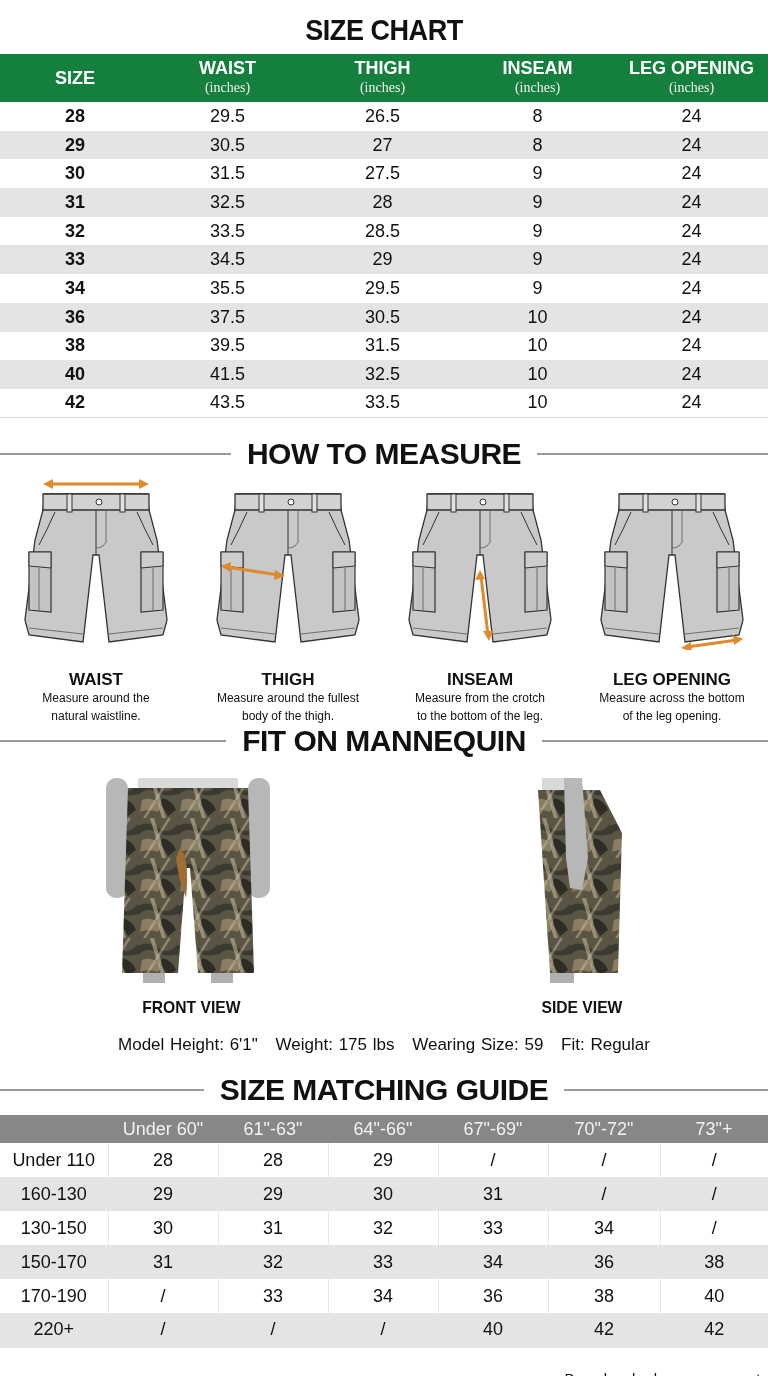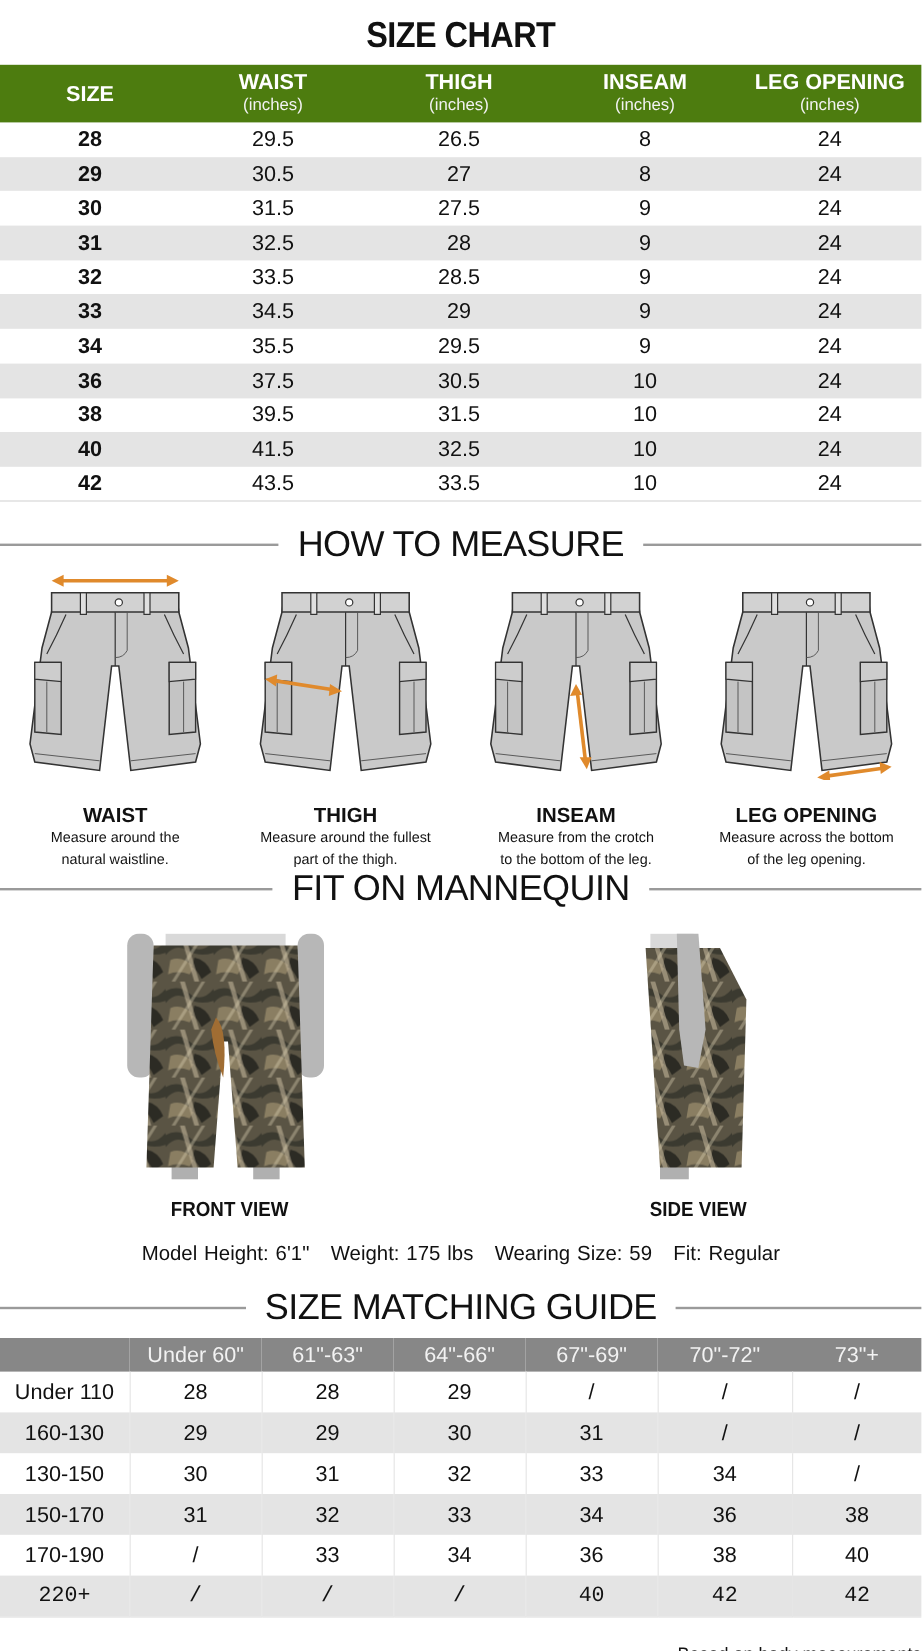--- a/index.html
+++ b/index.html
@@ -2,49 +2,49 @@
 <html><head>
 <meta charset="utf-8">
 <style>
   * { box-sizing: border-box; margin: 0; padding: 0; }
   body { width: 768px; height: 1376px; background: #ffffff; font-family: "Liberation Sans", sans-serif; color: #111; overflow: hidden; position: relative; }
   .title { text-align: center; font-weight: bold; font-size: 30px; letter-spacing: -0.5px; transform: scaleX(0.9); }
   .h1 { position: absolute; top: 10px; left: 0; width: 768px; height: 40px; line-height: 40px; }
 
   table { border-collapse: collapse; width: 768px; }
   .size-table { position: absolute; top: 54px; left: 0; }
-  .size-table th { background: #4d7c0f; color: #fff; font-weight: bold; font-size: 18px; height: 48px; vertical-align: middle; line-height: 19px; }
-  .size-table th .unit { display: block; font-weight: normal; font-size: 14px; color: #f2f2f2; }
+  .size-table th { background: #15803d; color: #fff; font-weight: bold; font-size: 18px; height: 48px; vertical-align: middle; line-height: 19px; }
+  .size-table th .unit { display: block; font-weight: normal; font-size: 14px; color: #f2f2f2; font-family: Liberation Serif, serif; }
   .size-table td { height: 28.7px; font-size: 18px; text-align: center; vertical-align: middle; }
   .size-table tr:nth-child(even) td { background: #e4e4e4; }
   .size-table td.sz { font-weight: bold; }
   .size-table tbody tr:last-child td { border-bottom: 1px solid #d8d8d8; }
 
   .section-head { position: absolute; left: 0; width: 768px; height: 40px; display: flex; align-items: center; justify-content: center; }
   .section-head .line { flex: 1; height: 2px; background: #9a9a9a; }
-  .section-head .label { padding: 0 16px; font-weight: normal; font-size: 30px; letter-spacing: -0.5px; white-space: nowrap; }
+  .section-head .label { padding: 0 16px; font-weight: bold; font-size: 30px; letter-spacing: -0.5px; white-space: nowrap; }
 
   .measure-grid { position: absolute; top: 470px; left: 0; width: 768px; display: flex; }
   .measure-item { width: 192px; text-align: center; }
   .measure-item svg { display: block; margin: 0 auto; }
   .measure-item .m-title { font-weight: bold; font-size: 17px; margin-top: 20px; line-height: 19px; }
   .measure-item .m-desc { font-size: 12px; line-height: 18px; color: #111; }
 
   .mannequin-row { position: absolute; top: 778px; left: 0; width: 768px; height: 200px; }
   .mq { position: absolute; top: 0; }
   .view-label { position: absolute; top: 998px; font-size: 17px; font-weight: bold; transform: scaleX(0.92); }
   .model-info { position: absolute; top: 1035px; left: 0; width: 768px; text-align: center; font-size: 17px; word-spacing: 1px; }
   .model-info span { margin: 0 6px; }
 
   .match-table { position: absolute; top: 1115px; left: 0; }
   .match-table th { background: #878787; color: #f2f2f2; font-weight: normal; font-size: 18px; height: 28px; text-align: center; }
   .match-table td { height: 34px; font-size: 18px; text-align: center; border-left: 1px solid #e6e6e6; }
   .match-table td:first-child { border-left: none; }
   .match-table tr:nth-child(even) td { background: #e4e4e4; }
-  .match-table tbody tr:last-child td { border-bottom: 1px solid #e0e0e0; font-family: Liberation Mono, monospace; }
+  .match-table tbody tr:last-child td { border-bottom: 1px solid #e0e0e0; }
   .footnote { position: absolute; top: 1350px; left: 0; width: 768px; text-align: right; font-size: 15px; margin-top: 20px; }
 </style>
 </head>
 <body>
 
 <div class="title h1">SIZE CHART</div>
 
 <table class="size-table">
   <thead>
     <tr>
@@ -192,21 +192,21 @@
   <path d="M132 98 L132 140" stroke="#555" stroke-width="0.8"></path>
   <path d="M8 158 L62 164" stroke="#555" stroke-width="0.8"></path>
   <path d="M88 164 L142 158" stroke="#555" stroke-width="0.8"></path>
         </g>
       <line x1="14" y1="97" x2="66" y2="105" stroke="#e08a2c" stroke-width="3"></line>
       <polygon points="8,96 18,92 17,102" fill="#e08a2c"></polygon>
       <polygon points="72,106 62,100 61,110" fill="#e08a2c"></polygon>
     </svg>
     <div class="m-title">THIGH</div>
     <div class="m-desc">Measure around the fullest</div>
-    <div class="m-desc">part of the thigh.</div>
+    <div class="m-desc">body of the thigh.</div>
   </div>
   <div class="measure-item">
     <svg width="150" height="180" viewBox="0 0 150 180">
       <g class="shorts">
   <path d="M24 24 L126 24 L128 40 L136 70 L146 150 L142 165 L88 172 L78 85 L72 85 L62 172 L8 165 L4 150 L14 70 L22 40 Z" fill="#c9c9c9" stroke="#333" stroke-width="1.3"></path>
   <path d="M22 24 L128 24 L128 40 L22 40 Z" fill="#d2d2d2" stroke="#333" stroke-width="1.3"></path>
   <rect x="46" y="24" width="5" height="18" fill="#e0e0e0" stroke="#333" stroke-width="1"></rect>
   <rect x="99" y="24" width="5" height="18" fill="#e0e0e0" stroke="#333" stroke-width="1"></rect>
   <circle cx="78" cy="32" r="3" fill="#fff" stroke="#333" stroke-width="1"></circle>
   <path d="M75 40 L75 85" stroke="#333" stroke-width="1" fill="none"></path>

